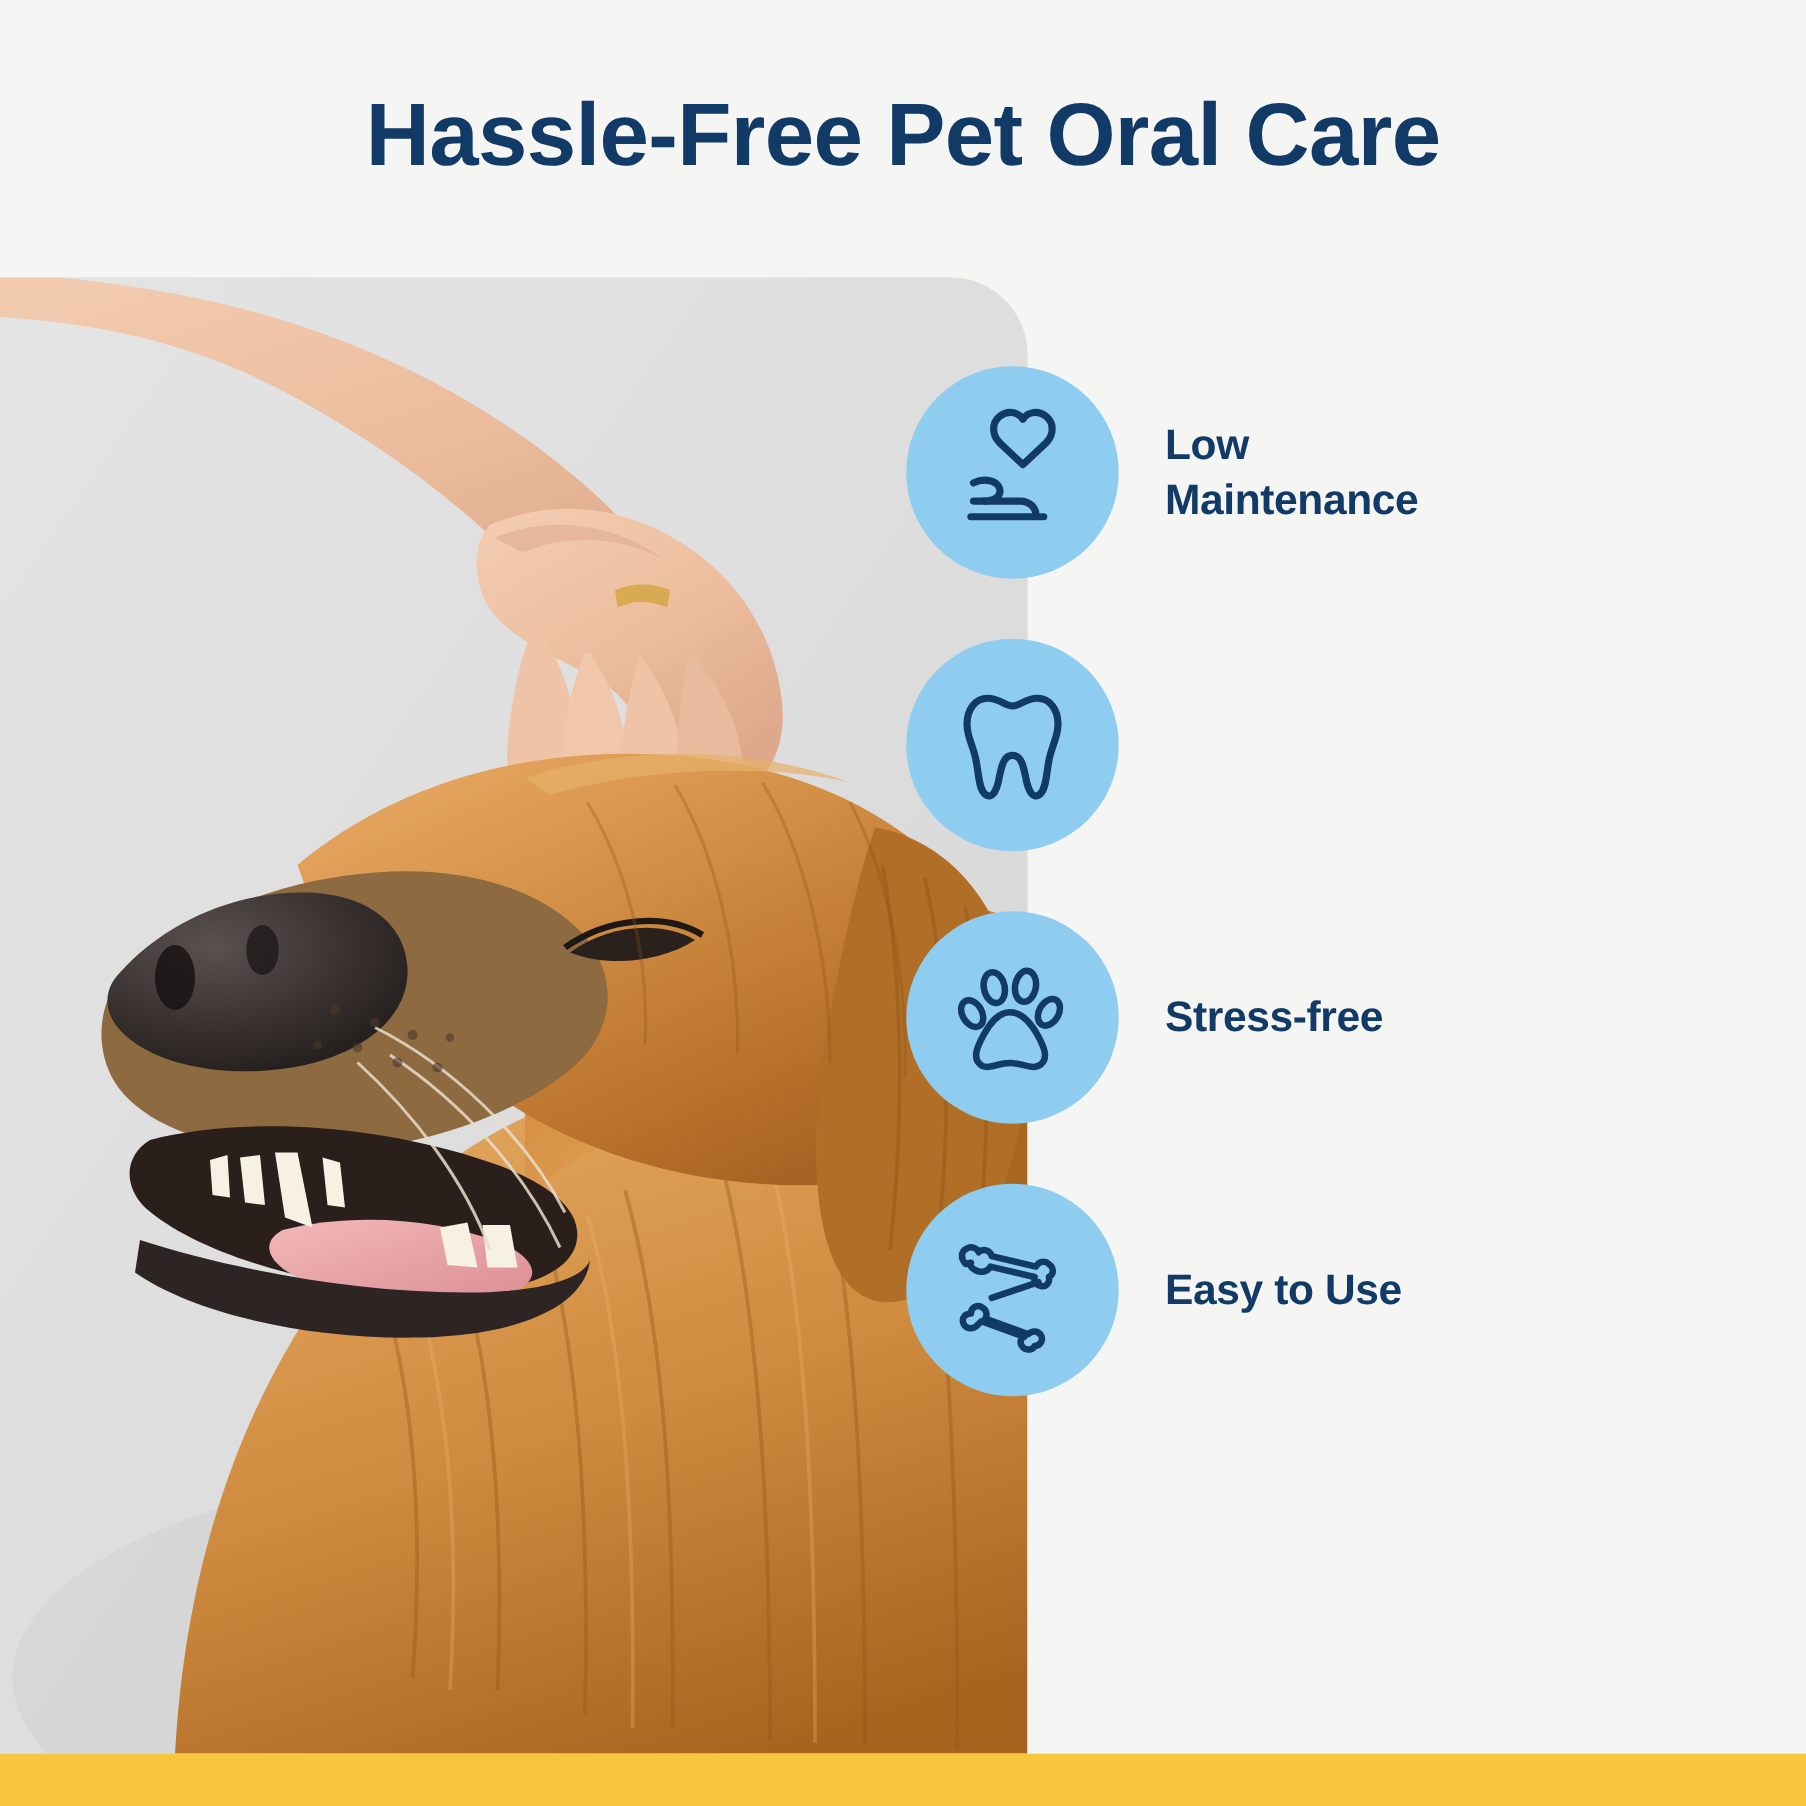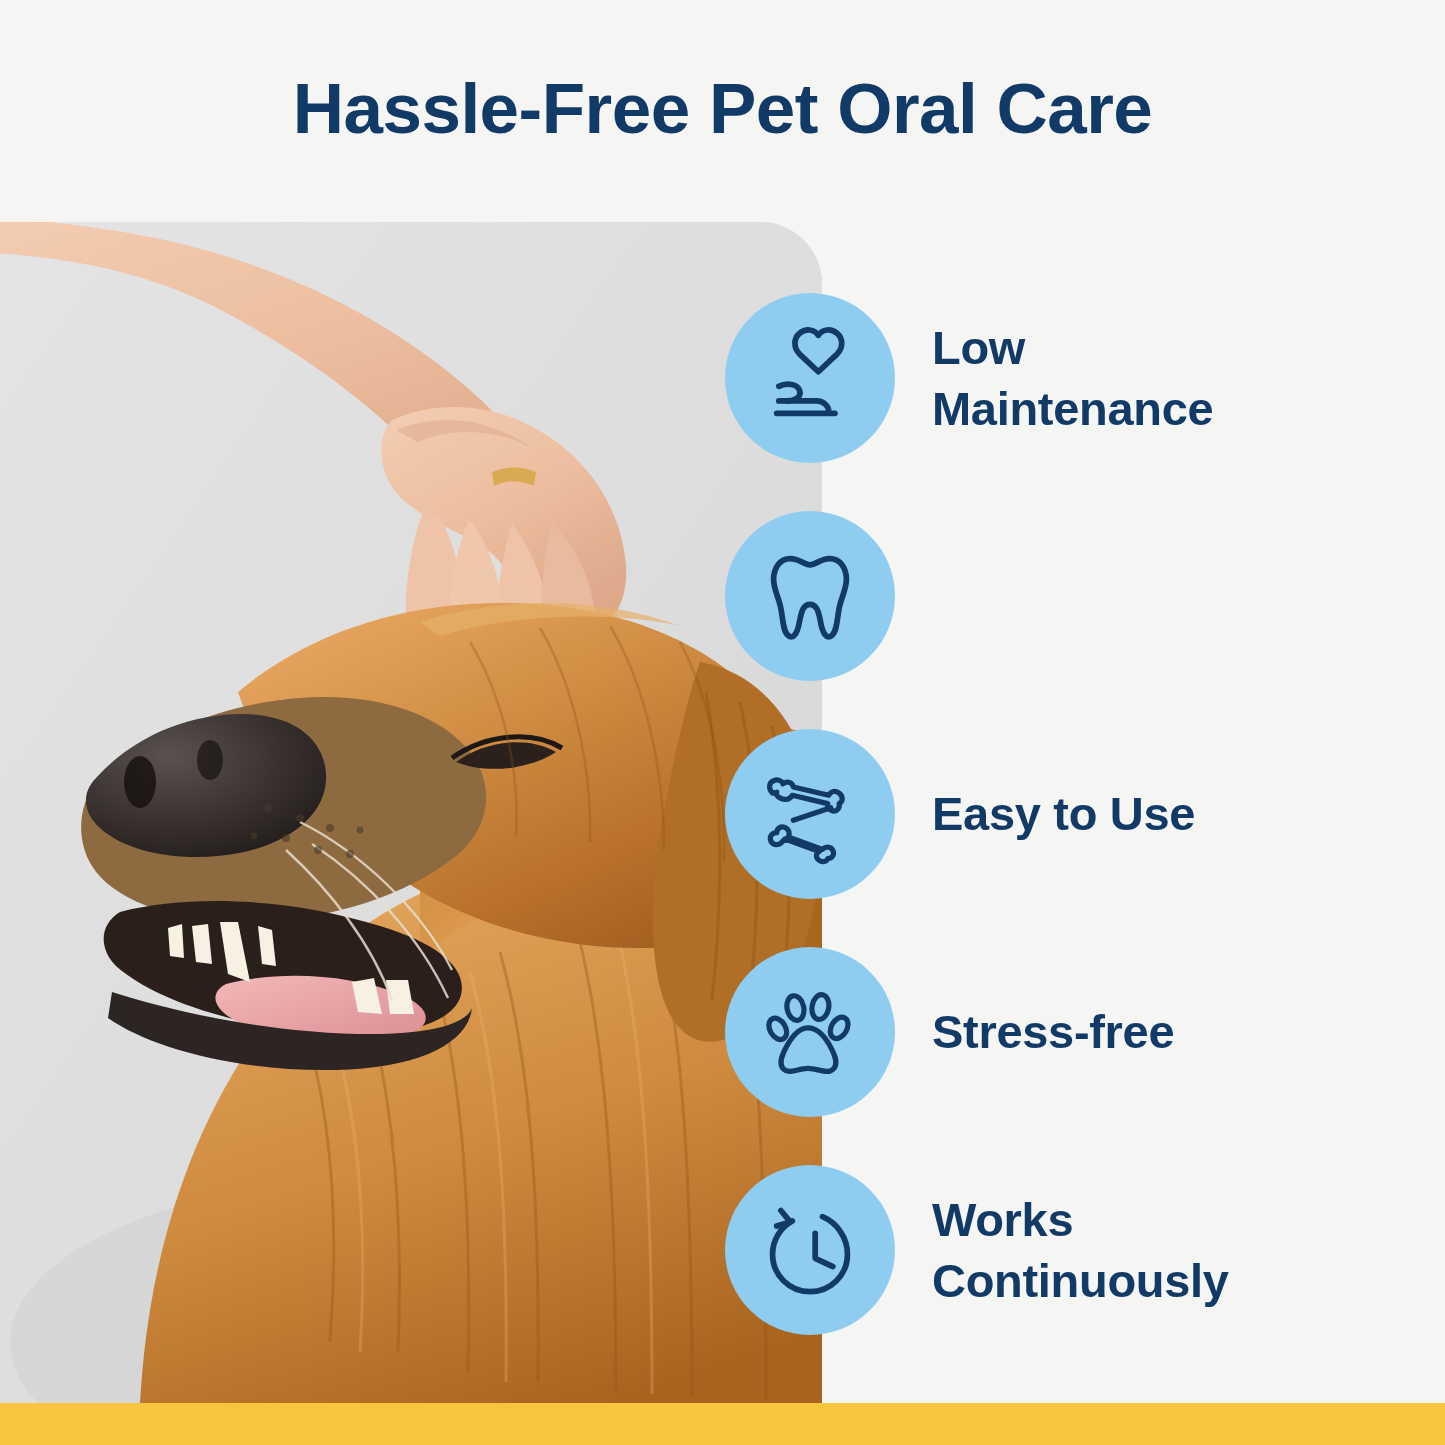--- a/index.html
+++ b/index.html
@@ -98,21 +98,21 @@
     height: 104px;
   }
   .feature-label {
     position: absolute;
     left: 207px;
     top: 0;
     width: 500px;
     height: 170px;
     display: flex;
     align-items: center;
-    font-size: 47px;
+    font-size: 34px;
     font-weight: 700;
     line-height: 1.3;
     letter-spacing: -0.3px;
     color: #123a66;
     white-space: pre-line;
   }
 </style>
 </head>
 <body>
 
@@ -307,62 +307,50 @@
 
     <div class="feature">
       <div class="badge">
         <svg viewBox="0 0 100 100" fill="none" stroke="#123a66" stroke-width="5.5" stroke-linecap="round" stroke-linejoin="round">
           <path d="M31,14 C21,14 15,23 15,34 C15,44 20,51 22,62 C24,72 24,84 29,88
                    C34,92 38,86 40,74 C42,64 44,58 50,58 C56,58 58,64 60,74
                    C62,86 66,92 71,88 C76,84 76,72 78,62 C80,51 85,44 85,34
                    C85,23 79,14 69,14 C60,14 56,20 50,20 C44,20 40,14 31,14 Z"></path>
         </svg>
       </div>
+    </div>
+
+    <div class="feature">
+      <div class="badge">
+        <svg viewBox="0 0 100 100" fill="none" stroke="#123a66" stroke-width="5" stroke-linecap="round" stroke-linejoin="round">
+          <ellipse cx="36" cy="27" rx="8" ry="12" transform="rotate(-12 36 27)"></ellipse>
+          <ellipse cx="60" cy="26" rx="8" ry="12" transform="rotate(10 60 26)"></ellipse>
+          <ellipse cx="19" cy="47" rx="7.5" ry="11" transform="rotate(-30 19 47)"></ellipse>
+          <ellipse cx="78" cy="46" rx="7.5" ry="11" transform="rotate(30 78 46)"></ellipse>
+          <path d="M48,46 C57,46 64,54 69,63 C74,72 78,81 72,86
+                   C66,91 58,85 48,85 C38,85 30,91 25,86
+                   C19,81 23,72 28,63 C33,54 39,46 48,46 Z"></path>
+        </svg>
+      </div>
+      <div class="feature-label">Stress-free</div>
     </div>
 
     <div class="feature">
       <div class="badge">
         <svg viewBox="0 0 100 100" fill="none" stroke="#123a66" stroke-width="5" stroke-linecap="round" stroke-linejoin="round">
           <path d="M14,30 C10,26 10,20 15,18 C19,16 23,18 24,21 C27,18 33,19 34,24
                    L68,32 C70,28 75,27 78,30 C82,33 82,38 78,40
                    C79,44 76,48 72,47 C68,46 66,43 67,40 L33,32
                    C31,36 26,37 22,35 C18,33 17,31 18,29 Z"></path>
           <path d="M22,78 C18,81 13,79 12,75 C11,71 14,68 18,68 C18,64 22,61 26,63
                    C30,65 31,69 29,72 L62,84 C65,81 70,81 72,85 C74,89 71,93 67,93
                    C66,96 61,97 58,94 C55,91 56,87 59,86 L26,74 Z"></path>
           <path d="M34,56 L70,44"></path>
         </svg>
       </div>
       <div class="feature-label">Easy to Use</div>
     </div>
 
-    <div class="feature">
-      <div class="badge">
-        <svg viewBox="0 0 100 100" fill="none" stroke="#123a66" stroke-width="5" stroke-linecap="round" stroke-linejoin="round">
-          <ellipse cx="36" cy="27" rx="8" ry="12" transform="rotate(-12 36 27)"></ellipse>
-          <ellipse cx="60" cy="26" rx="8" ry="12" transform="rotate(10 60 26)"></ellipse>
-          <ellipse cx="19" cy="47" rx="7.5" ry="11" transform="rotate(-30 19 47)"></ellipse>
-          <ellipse cx="78" cy="46" rx="7.5" ry="11" transform="rotate(30 78 46)"></ellipse>
-          <path d="M48,46 C57,46 64,54 69,63 C74,72 78,81 72,86
-                   C66,91 58,85 48,85 C38,85 30,91 25,86
-                   C19,81 23,72 28,63 C33,54 39,46 48,46 Z"></path>
-        </svg>
-      </div>
-      <div class="feature-label">Stress-free</div>
-    </div>
-
-    <div class="feature">
-      <div class="badge">
-        <svg viewBox="0 0 100 100" fill="none" stroke="#123a66" stroke-width="5.5" stroke-linecap="round" stroke-linejoin="round">
-          <path d="M62,18 C76,24 86,38 86,54 C86,74 70,90 50,90
-                   C30,90 14,74 14,54 C14,40 22,28 33,22"></path>
-          <path d="M22,12 L31,23 L18,27"></path>
-          <path d="M55,34 L55,58 L72,66"></path>
-        </svg>
-      </div>
-      <div class="feature-label">Works
-Continuously</div>
-    </div>
 
   </div>
 
   <div class="accent-bar"></div>
 </div>
 
 </body></html>

